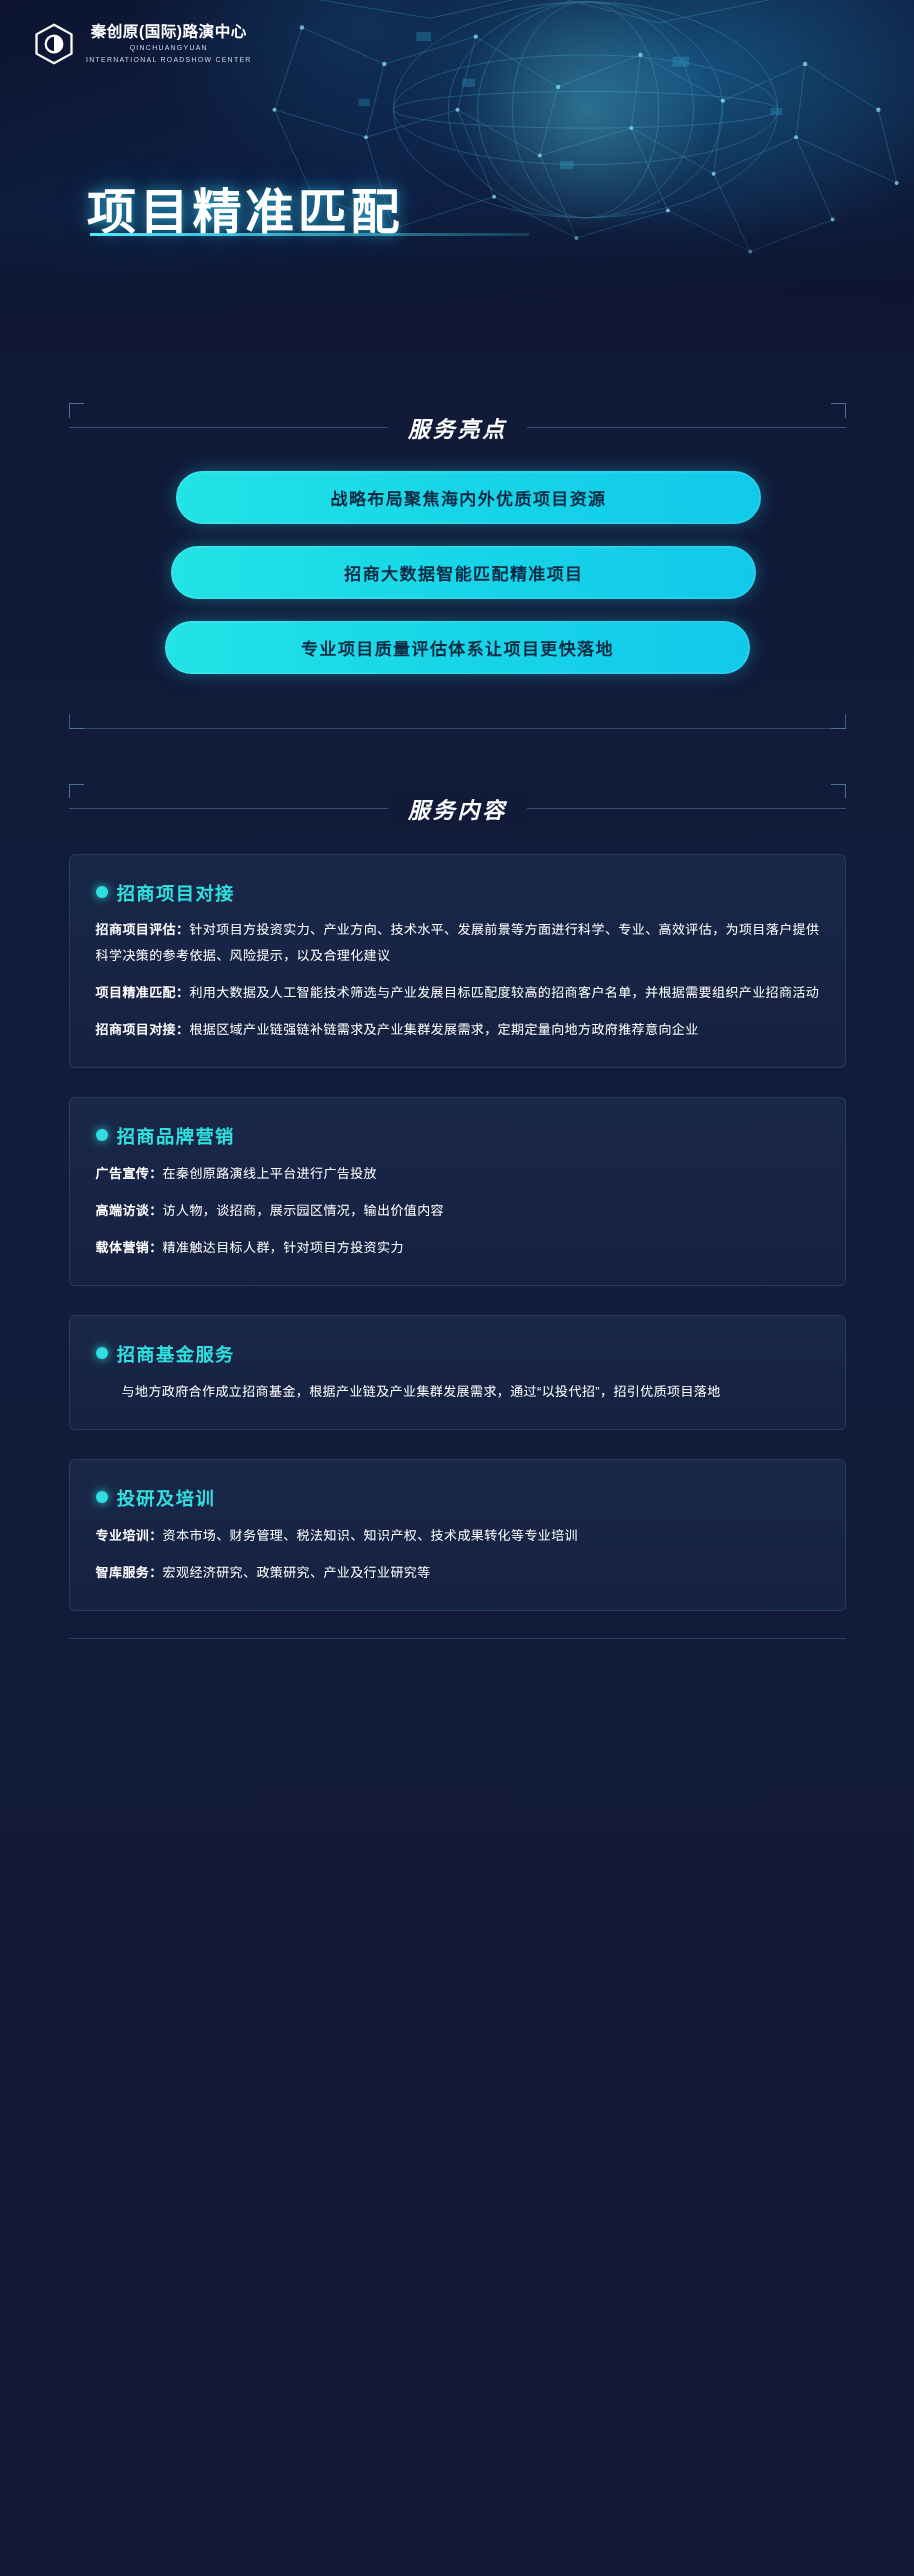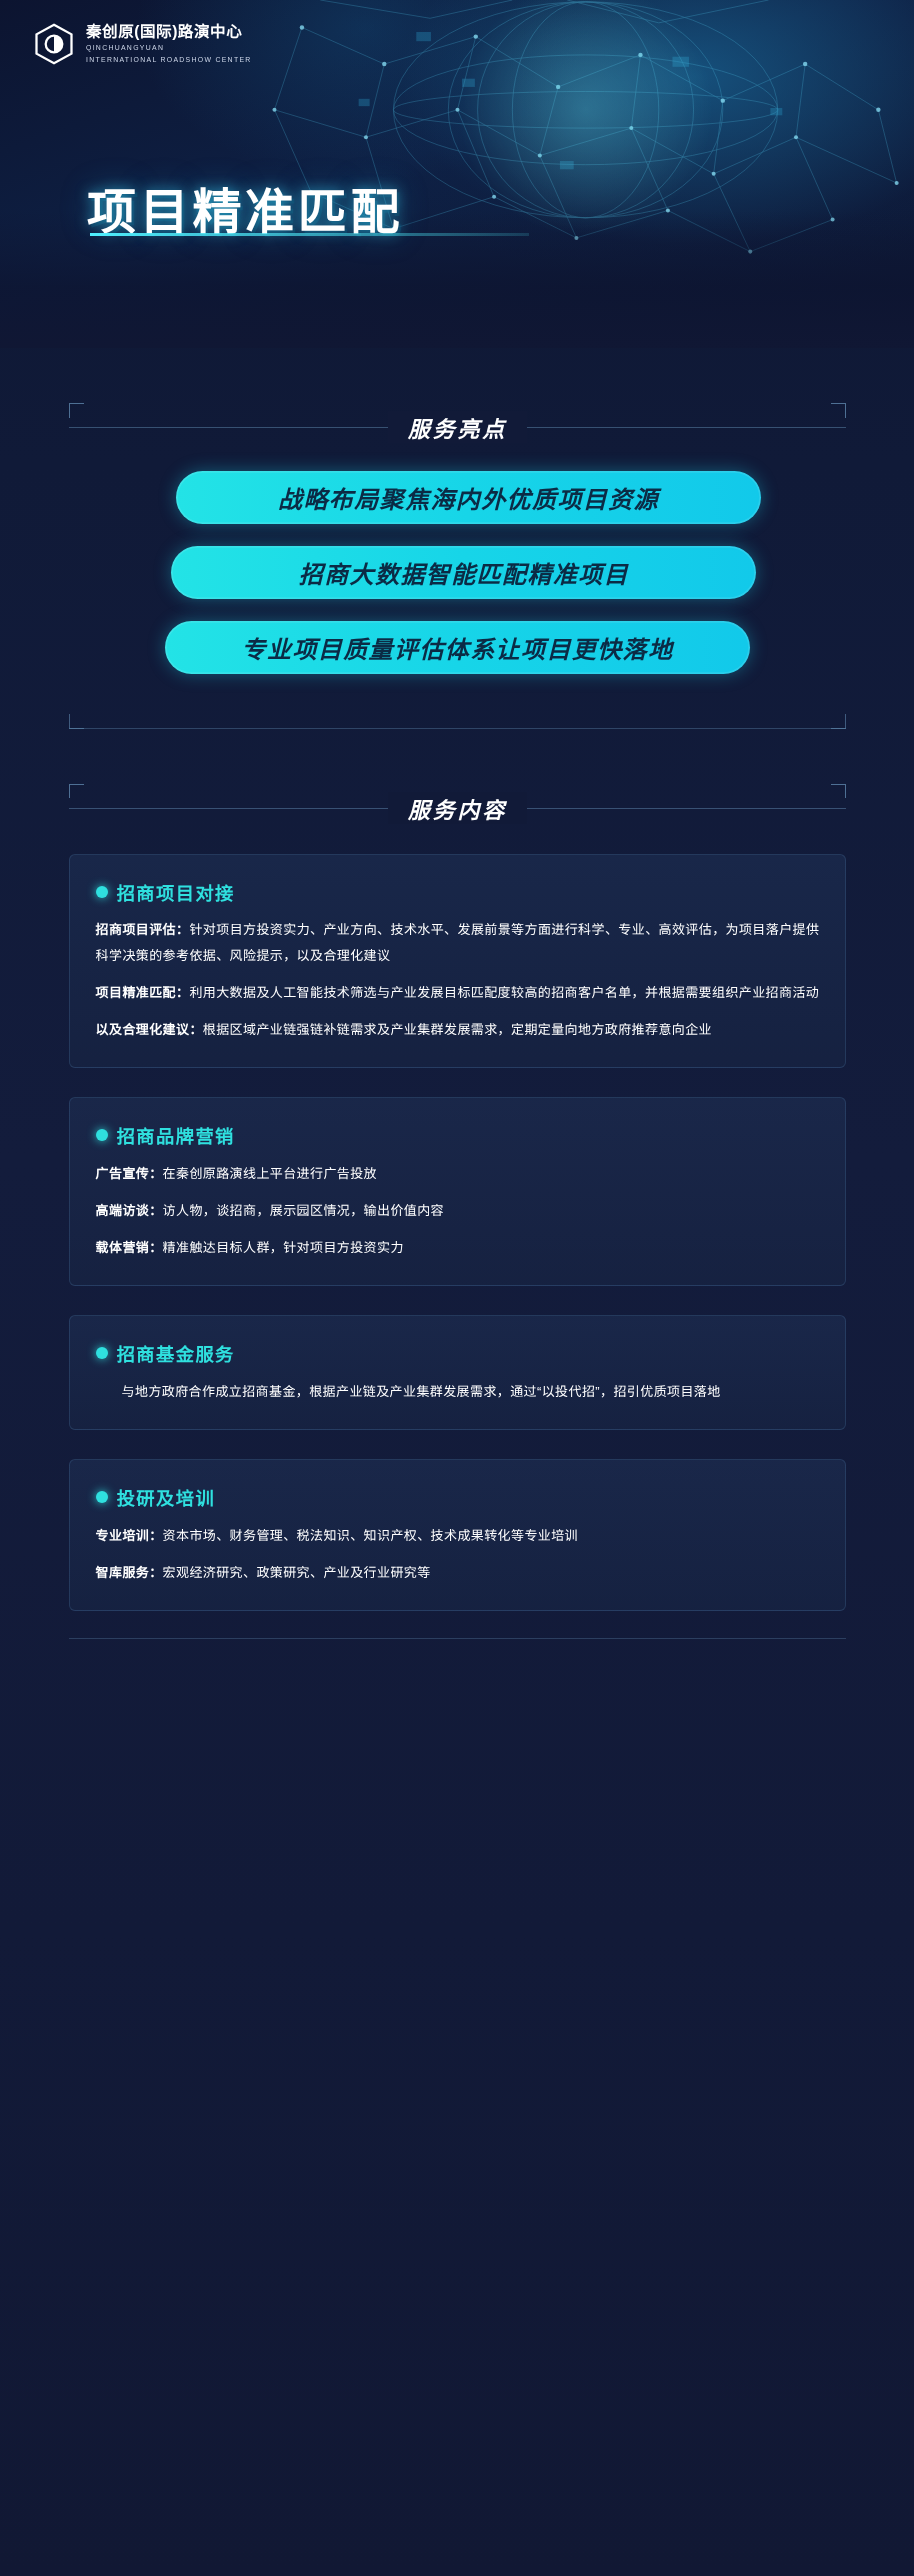--- a/index.html
+++ b/index.html
@@ -32,20 +32,21 @@
   .hero-fade {
     position: absolute; left: 0; right: 0; bottom: 0; height: 137px;
     background: linear-gradient(180deg, rgba(13,20,48,0) 0%, rgba(13,20,48,0.75) 55%, #101734 100%);
   }
 
   
   .logo {
     position: absolute; left: 33px; top: 22px;
     display: flex; align-items: center; gap: 11px;
     z-index: 5;
+    text-align: center;
   }
   .logo-mark {
     width: 42px; height: 42px;
     position: relative;
   }
   .logo-text-cn {
     color: #ffffff; font-size: 15.6px; font-weight: bold; letter-spacing: 0.5px;
     line-height: 1.25;
   }
   .logo-text-en {
@@ -106,23 +107,22 @@
   .sec-foot .rule { position: absolute; left: 0; right: 0; bottom: 0; height: 0.9px; background: rgba(120,170,210,0.30); }
 
   
   .pills { padding: 20px 0 0 0; display: flex; flex-direction: column; align-items: center; gap: 22px; }
   .pill {
     width: 585px; height: 53px;
     display: flex; align-items: center; justify-content: center;
     border-radius: 26.5px;
     background: linear-gradient(90deg, #23e3e6 0%, #17d5e8 50%, #12c9ea 100%);
     color: #0b2b45;
-    font-size: 24px; font-weight: bold; letter-spacing: 1.4px;
+    font-size: 17px; font-weight: bold; letter-spacing: 1.4px;
     box-shadow: 0 0 16.5px rgba(30,210,235,0.35), inset 0 0 0 1.8px rgba(255,255,255,0.10);
-    font-style: italic;
   }
   .pill.p1 { margin-left: 22px; }
   .pill.p2 { margin-left: 12.8px; }
   .pill.p3 { margin-left: 0px; }
 
   
   .cards { padding-top: 22px; display: flex; flex-direction: column; gap: 29px; }
   .card {
     position: relative;
     background: linear-gradient(180deg, rgba(26,40,74,0.95) 0%, rgba(22,34,65,0.95) 100%);
@@ -284,21 +284,21 @@
           <span class="dot"></span>
           <span class="card-title">招商项目对接</span>
         </div>
         <p class="para">
           <span class="lead">招商项目评估：</span><span>针对项目方投资实力、产业方向、技术水平、发展前景等方面进行科学、专业、高效评估，为项目落户提供科学决策的参考依据、风险提示，以及合理化建议</span>
         </p>
         <p class="para">
           <span class="lead">项目精准匹配：</span><span>利用大数据及人工智能技术筛选与产业发展目标匹配度较高的招商客户名单，并根据需要组织产业招商活动</span>
         </p>
         <p class="para">
-          <span class="lead">以及合理化建议：</span><span>根据区域产业链强链补链需求及产业集群发展需求，定期定量向地方政府推荐意向企业</span>
+          <span class="lead">招商项目对接：</span><span>根据区域产业链强链补链需求及产业集群发展需求，定期定量向地方政府推荐意向企业</span>
         </p>
       </div>
 
       <div class="card">
         <div class="card-head">
           <span class="dot"></span>
           <span class="card-title">招商品牌营销</span>
         </div>
         <p class="para">
           <span class="lead">广告宣传：</span><span>在秦创原路演线上平台进行广告投放</span>

